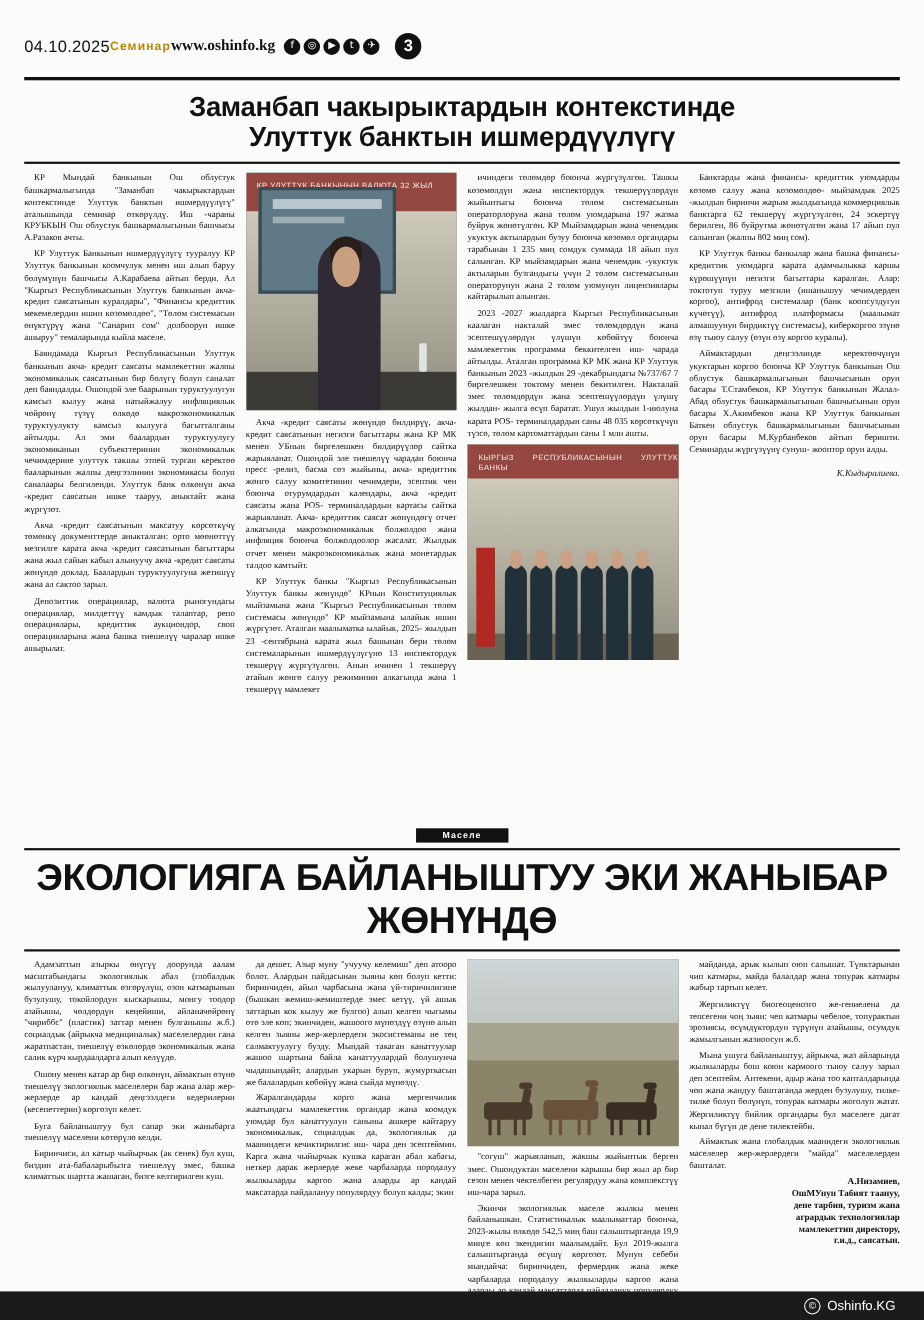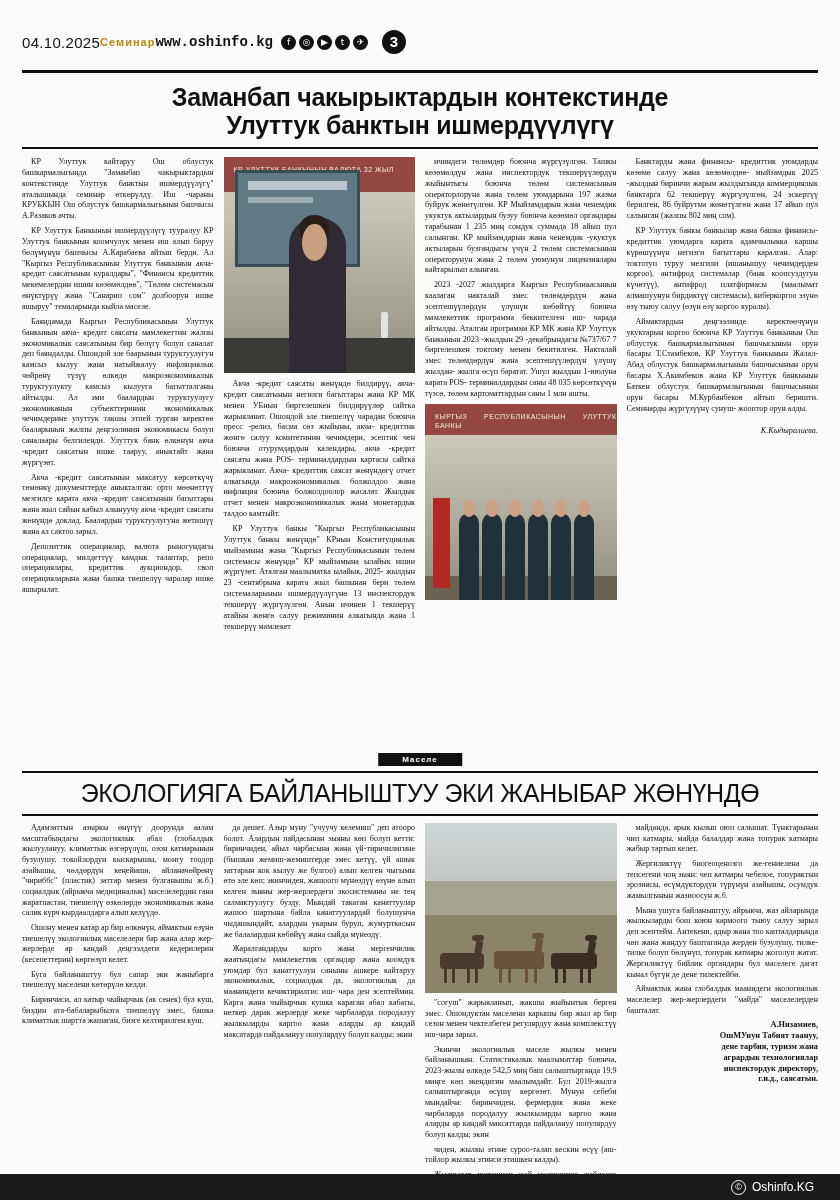--- a/index.html
+++ b/index.html
@@ -28,21 +28,21 @@
     font-size:15px;letter-spacing:.3px;
     font-family:"Liberation Sans", sans-serif;
   }
   .masthead-center{
     font-family:"Liberation Sans", sans-serif;
     font-size:11px;font-weight:bold;color:#b8860b;
     letter-spacing:1px;
   }
   .masthead-right{display:flex;align-items:center;gap:8px;}
   .site{
-    font-family:Liberation Mono, monospace;
+    font-family:Liberation Serif, serif;
     font-size:14px;font-weight:bold;
   }
   .socials{display:flex;gap:3px;}
   .soc{
     width:15px;height:15px;border-radius:50%;
     background:#111;color:#fff;
     font-size:9px;line-height:15px;text-align:center;
     font-family:"DejaVu Sans", sans-serif;
   }
   .pagenum{
@@ -116,21 +116,21 @@
     position:absolute;left:50%;transform:translateX(-50%);
     background:#111;color:#fff;
     font-family:"Liberation Sans", sans-serif;
     font-size:8px;font-weight:bold;letter-spacing:1px;
     padding:2px 24px;
   }
   .rule{border-top:2px solid #111;margin-top:2px;}
   
   .headline2{
     font-family:"Liberation Sans", sans-serif;
-    font-weight:normal;font-size:25px;text-align:center;
+    font-weight:bold;font-size:34px;text-align:center;
     padding:6px 0 6px;
     border-bottom:2px solid #111;
     letter-spacing:-0.4px;
   }
   
   .art2{display:flex;gap:10px;padding-top:7px;}
   .col2{
     width:196px;font-size:8.1px;line-height:1.32;text-align:justify;
   }
   .col2 p{margin:0 0 4px 0;text-indent:9px;}
@@ -182,21 +182,21 @@
   </div>
 
   <div class="headline1">
     <span>Заманбап чакырыктардын контекстинде</span>
     <span class="l2">Улуттук банктын ишмердүүлүгү</span>
   </div>
 
   <div class="art1">
 
     <div class="col">
-      <p>КР Улуттук кайтаруу Ош облустук башкармалыгында "Заманбап чакырыктардын контекстинде Улуттук банктын ишмердүүлүгү" аталышында семинар өткөрүлдү. Иш -чараны КРУБКЫН Ош облустук башкармалыгынын башчысы А.Разаков ачты.</p>
+      <p>КР Мындай банкынын Ош облустук башкармалыгында "Заманбап чакырыктардын контекстинде Улуттук банктын ишмердүүлүгү" аталышында семинар өткөрүлдү. Иш -чараны КРУБКЫН Ош облустук башкармалыгынын башчысы А.Разаков ачты.</p>
       <p>КР Улуттук Банкынын ишмердүүлүгү тууралуу КР Улуттук банкынын коомчулук менен иш алып баруу бөлүмүнүн башчысы А.Карабаева айтып берди. Ал "Кыргыз Республикасынын Улуттук банкынын акча- кредит саясатынын куралдары", "Финансы кредиттик мекемелердин ишин көзөмөлдөө", "Төлөм системасын өнүктүрүү жана "Санарип сом" долбоорун ишке ашыруу" темаларында кыйла маселе.</p>
       <p>Баяндамада Кыргыз Республикасынын Улуттук банкынын акча- кредит саясаты мамлекеттин жалпы экономикалык саясатынын бир бөлүгү болуп саналат деп баяндалды. Ошондой эле баарынын туруктуулугун камсыз кылуу жана натыйжалуу инфляциялык чөйрөнү түзүү өлкөдө макроэкономикалык туруктуулукту камсыз кылууга багытталганы айтылды. Ал эми баалардын туруктуулугу экономиканын субъекттеринин экономикалык чечимдерине улуттук такшы этпей турган керектөө бааларынын жалпы деңгээлинин экономикасы болуп саналаары белгиленди. Улуттук банк өлкөнүн акча -кредит саясатын ишке тааруу, аныктайт жана жүргүзөт.</p>
       <p>Акча -кредит саясатынын максатуу көрсөткүчү төмөнкү документтерде аныкталган: орто мөөнөттүү мезгилге карата акча -кредит саясатынын багыттары жана жыл сайын кабыл алынуучу акча -кредит саясаты жөнүндө доклад. Баалардын туруктуулугуна жетишүү жана ал сактоо зарыл.</p>
       <p>Депозиттик операциялар, валюта рыногундагы операциялар, милдеттүү камдык талаптар, репо операциялары, кредиттик аукциондор, своп операцияларына жана башка тиешелүү чаралар ишке ашырылат.</p>
     </div>
 
     <div class="col">
       <div class="photo p1">
         <div class="ph-sky"></div>
         <div class="ph-banner"></div>
@@ -306,21 +306,21 @@
     <div class="col2">
       <p>майданда, арык кылып оюп салышат. Түнктарынан чип катмары, майда балалдар жана топурак катмары жабыр тартып келет.</p>
       <p>Жергиликтүү биогеоценозго же-гениелена да тепсегени чоң зыян: чеп катмары чебелое, топурактын эрозиясы, өсүмдүктордун түрүнүн азайышы, осумдук жамылгынын жазиоосун ж.б.</p>
       <p>Мына ушуга байланыштуу, айрыкча, жаз айларында жылкыларды бош коюн кармоого тыюу салуу зарыл деп эсептейм. Антекени, адыр жана тоо капталдарында чөп жана жандуу баштаганда жерден бузулушу, тилке-тилке болуп бөлүнүп, топурак катмары жоголуп жатат. Жергиликтүү бийлик органдары бул маселеге дагат кынал бүгүн де дене тилектейби.</p>
       <p>Аймактык жана глобалдык маанидеги экологиялык маселелер жер-жерлердеги "майда" маселелерден башталат.</p>
       <div class="author">
         <div>А.Низамиев,</div>
         <div>ОшМУнун Табият таануу,</div>
         <div>дене тарбия, туризм жана</div>
         <div>агрардык технологиялар</div>
-        <div>инспектордук директору,</div>
+        <div>мамлекеттин директору,</div>
         <div>г.и.д., саясатын.</div>
       </div>
     </div>
   </div>
 
   <div class="footer">
     <div class="copy">
       <span class="copy-mark">©</span>
       <span>Oshinfo.KG</span>
     </div>

